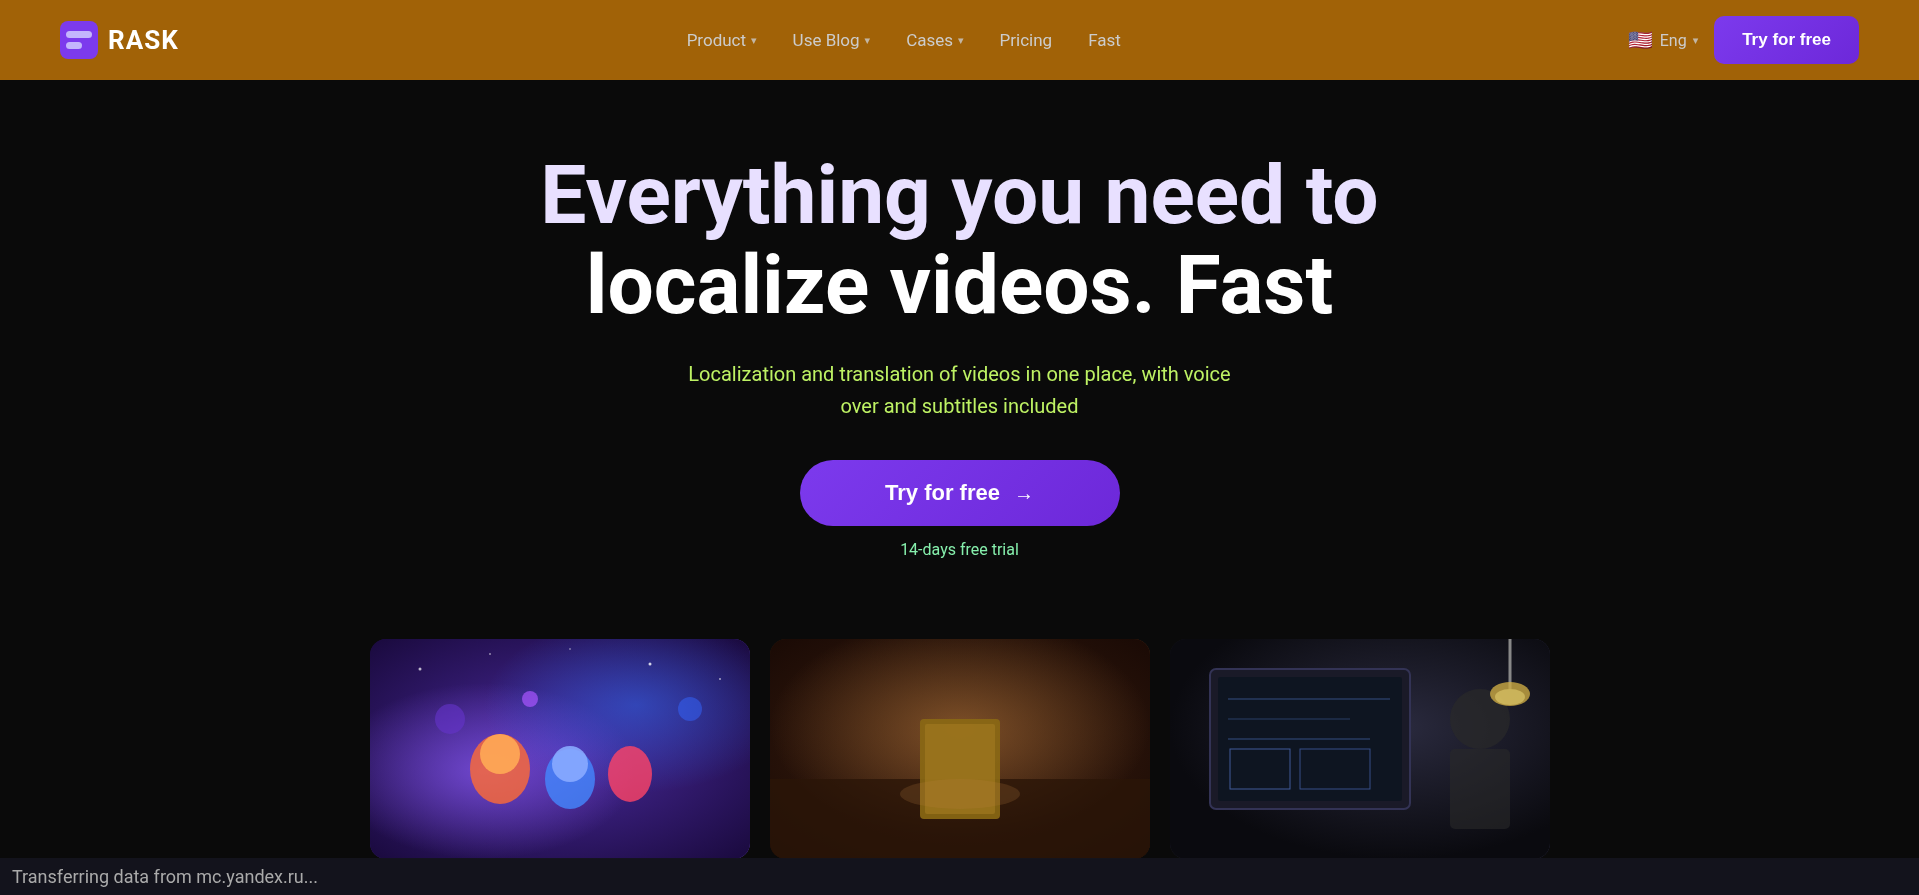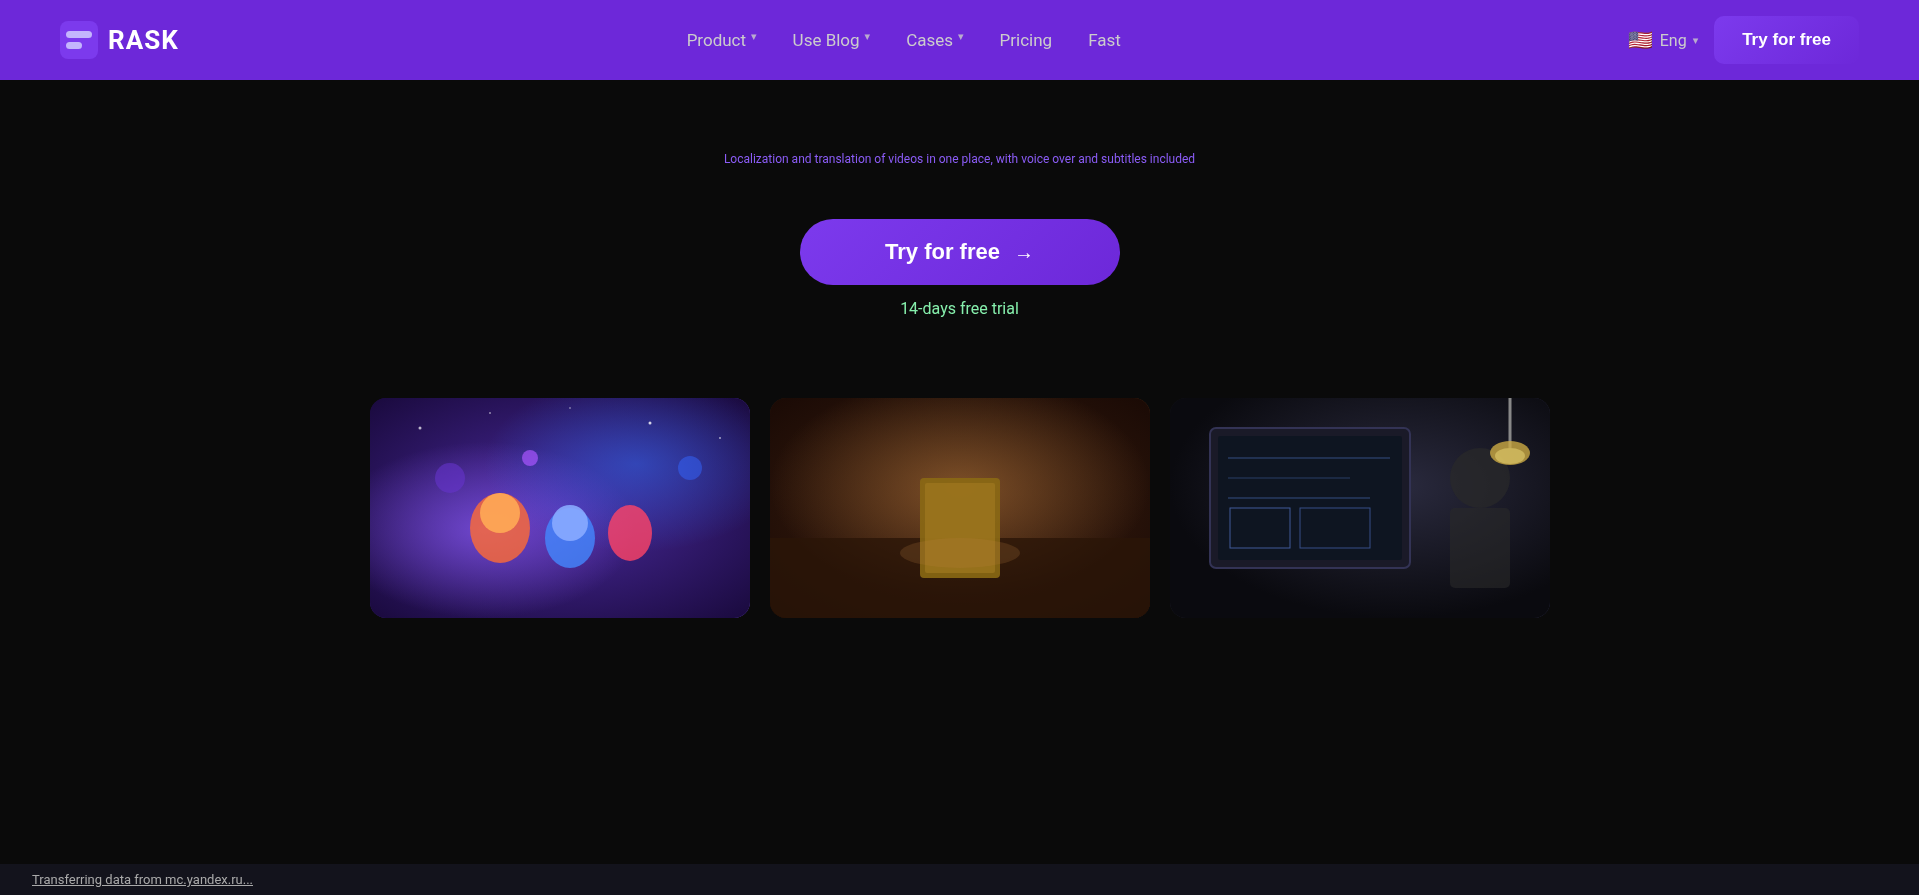--- a/index.html
+++ b/index.html
@@ -16,21 +16,21 @@
       overflow-x: hidden;
     }
 
     
     nav {
       display: flex;
       align-items: center;
       justify-content: space-between;
       padding: 0 60px;
       height: 80px;
-      background-color: #6d28d9;
+      background-color: #a16207;
       position: relative;
       z-index: 10;
     }
 
     .nav-logo {
       display: flex;
       align-items: center;
       gap: 10px;
       cursor: pointer;
     }
@@ -56,20 +56,21 @@
 
     .nav-links li {
       position: relative;
     }
 
     .nav-links a {
       color: #cccccc;
       text-decoration: none;
       font-size: 17px;
       display: flex;
+      align-items: center;
       gap: 5px;
       cursor: pointer;
       white-space: nowrap;
     }
 
     .chevron-icon {
       font-size: 11px;
       opacity: 0.8;
     }
 
@@ -121,25 +122,25 @@
       color: #e8e0ff;
       max-width: 900px;
       margin-bottom: 28px;
     }
 
     .hero-title .white-text {
       color: #ffffff;
     }
 
     .hero-subtitle {
-      font-size: 12px;
-      color: #8b5cf6;
+      font-size: 20px;
+      color: #bef264;
       line-height: 1.6;
       max-width: 580px;
-      margin-bottom: 50px;
+      margin-bottom: 38px;
     }
 
     .hero-cta-wrapper {
       display: flex;
       flex-direction: column;
       align-items: center;
       gap: 14px;
     }
 
     .hero-try-btn {
@@ -231,24 +232,23 @@
         linear-gradient(135deg, rgba(20, 20, 30, 0.9) 0%, rgba(40, 40, 60, 0.7) 100%);
     }
 
     
     .status-bar {
       position: fixed;
       bottom: 0;
       left: 0;
       right: 0;
       background: rgba(20, 20, 30, 0.95);
-      padding: 8px 32px;
-      font-size: 13px;
+      padding: 8px 12px;
+      font-size: 18px;
       color: #aaaaaa;
-      text-decoration: underline;
     }
   </style>
 </head>
 <body>
 
 <nav>
   <div class="nav-logo">
     <svg class="logo-icon" viewBox="0 0 38 38" fill="none" xmlns="http://www.w3.org/2000/svg">
       <rect width="38" height="38" rx="8" fill="#7c3aed"></rect>
       <rect x="6" y="10" width="26" height="7" rx="3.5" fill="#c4b5fd"></rect>
@@ -292,20 +292,25 @@
     <div class="lang-selector">
       <span class="flag-icon">🇺🇸</span>
       <span>Eng</span>
       <span class="chevron-icon">▾</span>
     </div>
     <button class="try-free-btn">Try for free</button>
   </div>
 </nav>
 
 <section class="hero">
+  <h1 class="hero-title">
+    <span>Everything you need to</span>
+    <br>
+    <span class="white-text">localize videos. Fast</span>
+  </h1>
 
   <p class="hero-subtitle">Localization and translation of videos in one place, with voice over and subtitles included</p>
 
   <div class="hero-cta-wrapper">
     <button class="hero-try-btn">
       <span>Try for free</span>
       <span class="arrow-icon">→</span>
     </button>
     <span class="trial-text">14-days free trial</span>
   </div>

